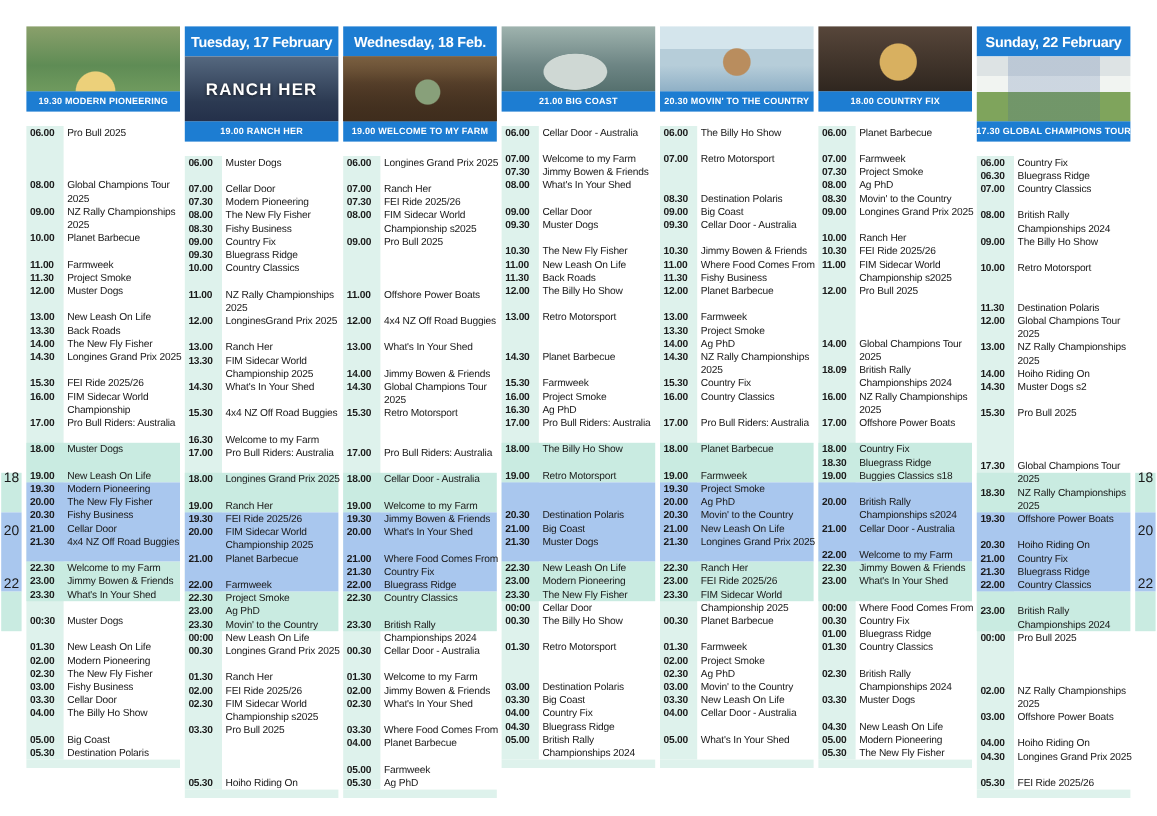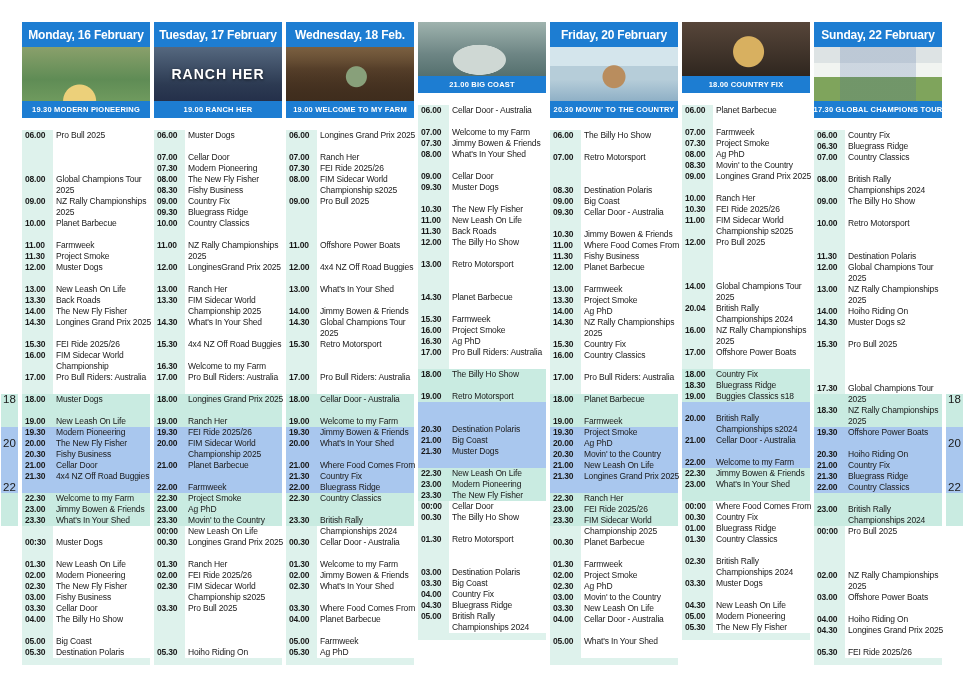--- a/index.html
+++ b/index.html
@@ -56,23 +56,20 @@
     <div class="eA"></div>
     <div class="eB"></div>
     <div class="eC"></div>
     <span class="hm hm0">18</span>
     <span class="hm hm1">20</span>
     <span class="hm hm2">22</span>
   </div>
 
   <div id="columns">
   <div class="col">
-    <div class="hdr">
-      <span>Monday, 16 February</span>
-    </div>
     <div class="img img0">
       <span class="imglabel"></span>
     </div>
     <div class="banner">
       <span>19.30 MODERN PIONEERING</span>
     </div>
     <div class="sched">
       <div class="gutter"></div>
       <div class="band bandA"></div>
       <div class="band bandB"></div>
@@ -633,23 +630,20 @@
           </div>
           <div class="prog" style="top: 506px;">
             <span class="t">05.00</span>
             <span class="n">British Rally Championships 2024</span>
           </div>
         </div>
     <div class="footstrip"></div>
   </div>
 
   <div class="col">
-    <div class="hdr">
-      <span>Friday, 20 February</span>
-    </div>
     <div class="img img4">
       <span class="imglabel"></span>
     </div>
     <div class="banner">
       <span>20.30 MOVIN' TO THE COUNTRY</span>
     </div>
     <div class="sched">
       <div class="gutter"></div>
       <div class="band bandA"></div>
       <div class="band bandB"></div>
@@ -844,21 +838,21 @@
           </div>
           <div class="prog" style="top: 132px;">
             <span class="t">12.00</span>
             <span class="n">Pro Bull 2025</span>
           </div>
           <div class="prog" style="top: 176px;">
             <span class="t">14.00</span>
             <span class="n">Global Champions Tour 2025</span>
           </div>
           <div class="prog" style="top: 198px;">
-            <span class="t">20.04</span>
+            <span class="t">18.09</span>
             <span class="n">British Rally Championships 2024</span>
           </div>
           <div class="prog" style="top: 220px;">
             <span class="t">16.00</span>
             <span class="n">NZ Rally Championships 2025</span>
           </div>
           <div class="prog" style="top: 242px;">
             <span class="t">17.00</span>
             <span class="n">Offshore Power Boats</span>
           </div>

